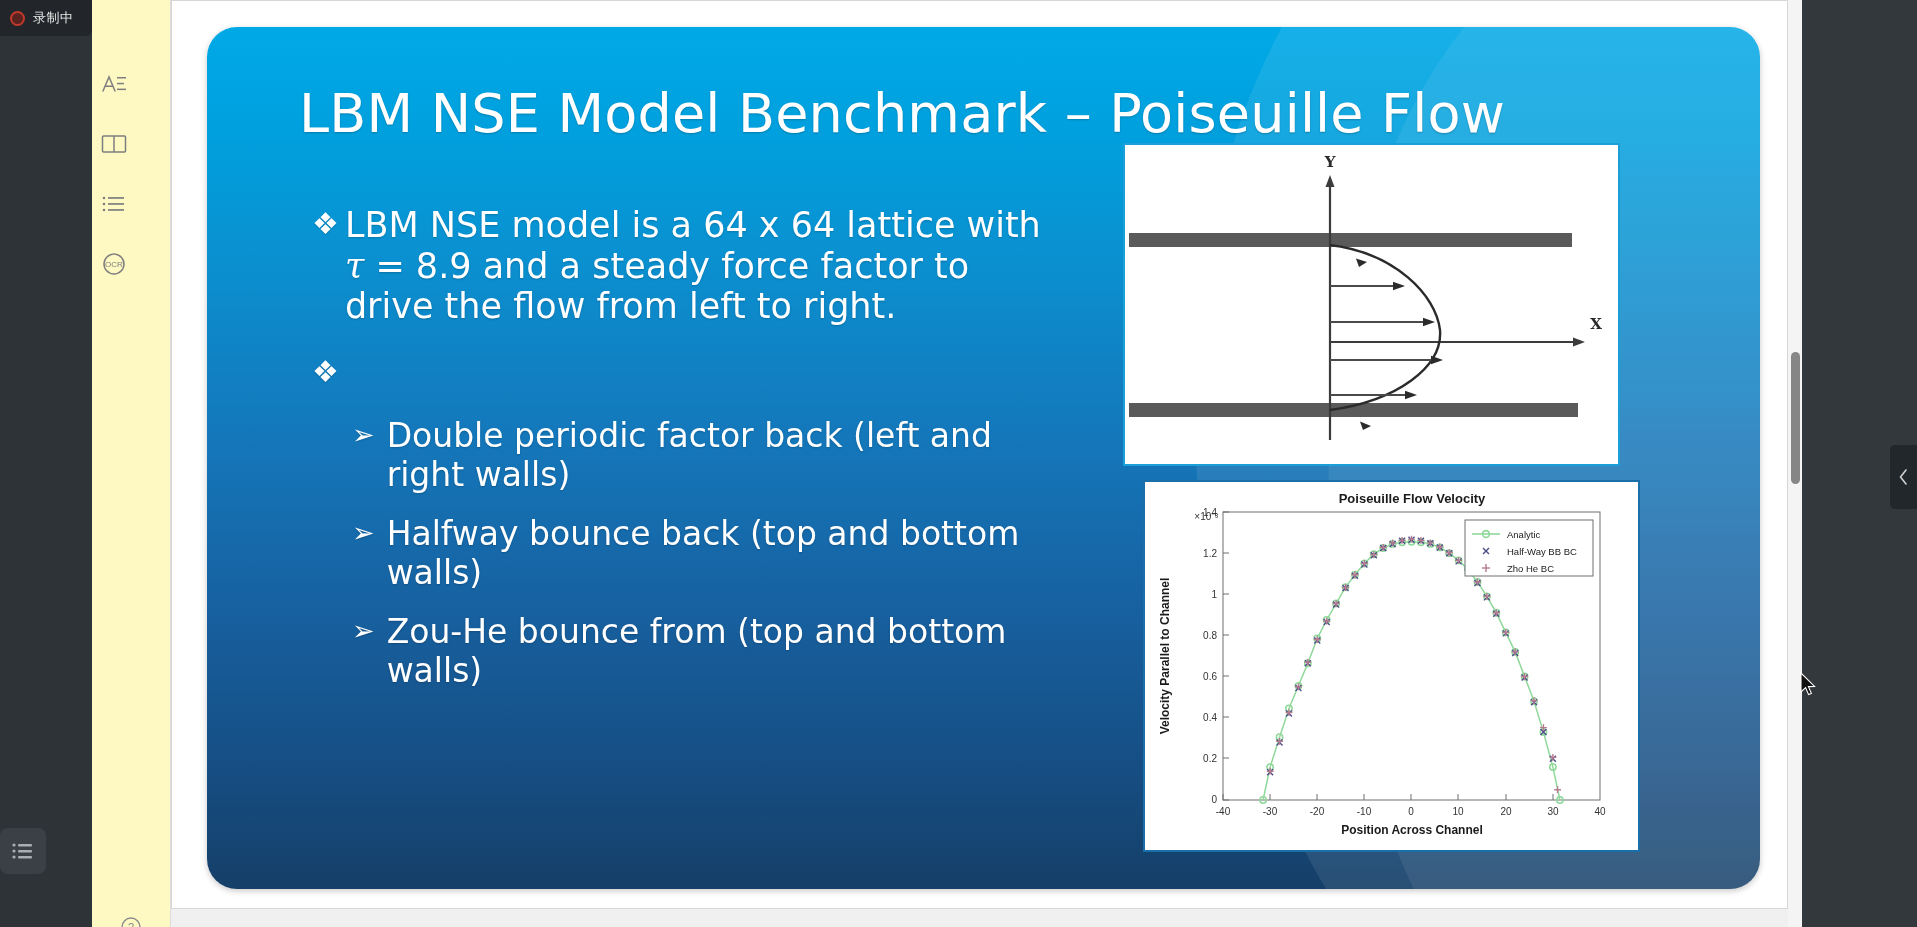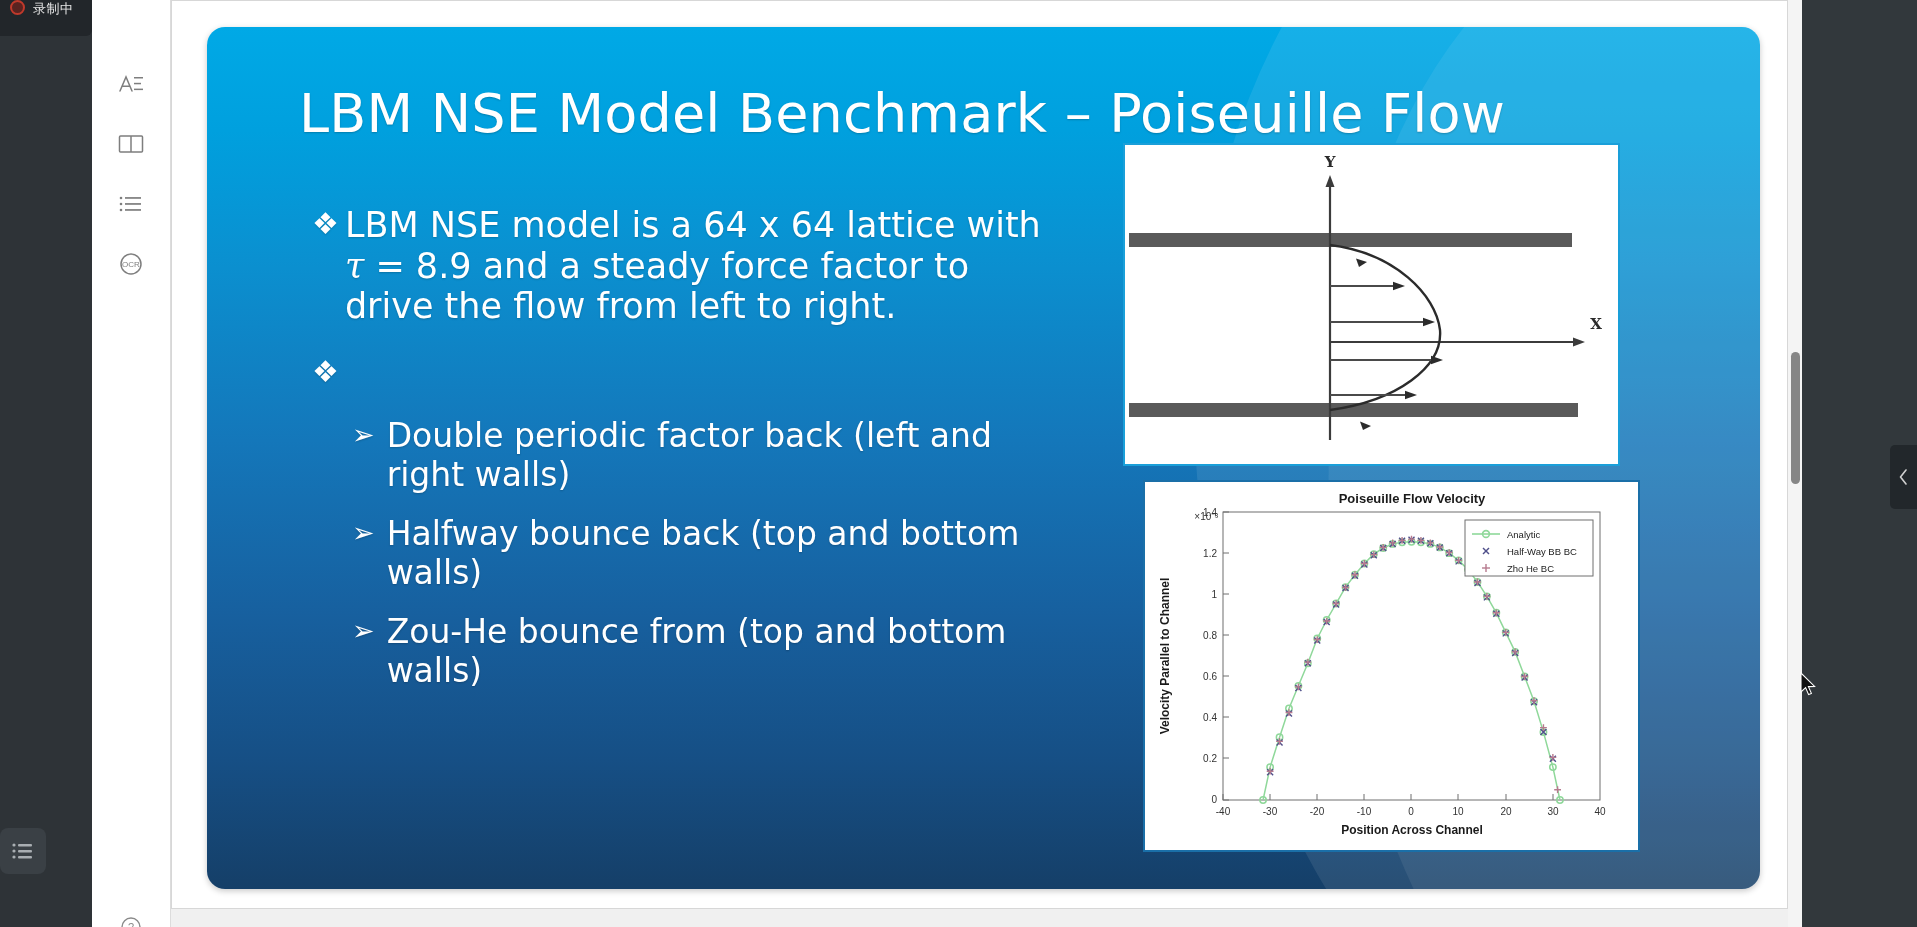--- a/index.html
+++ b/index.html
@@ -12,21 +12,21 @@
   #app { position: relative; width: 1917px; height: 927px; }
 
   
   .left-rail {
     position: absolute; left: 0; top: 0; width: 92px; height: 927px;
     background: #2e3337;
   }
   .rec-pill {
     position: absolute; left: 0; top: 0; width: 92px; height: 36px;
     background: #22262a; border-bottom-right-radius: 6px;
-    display: flex; align-items: flex-start; gap: 8px; padding-left: 10px;
+    display: flex; align-items: center; gap: 8px; padding-left: 10px;
   }
   .rec-dot {
     width: 15px; height: 15px; border-radius: 50%;
     border: 2.5px solid #c0392b; background: #5a2320;
     flex: none;
   }
   .rec-label {
     color: #e6e6e6; font-size: 13px; letter-spacing: .5px;
     font-family: "DejaVu Sans", sans-serif; white-space: nowrap;
   }
@@ -45,22 +45,22 @@
 
   .rail-bottom-icon {
     position: absolute; left: 0px; top: 828px; width: 46px; height: 46px;
     border-radius: 8px; background: #3a4045;
     display: flex; align-items: center; justify-content: center;
   }
 
   
   .tool-sidebar {
     position: absolute; left: 92px; top: 0; width: 79px; height: 927px;
-    background: #ffffff; border-right: 1px solid #dcdcdc;
-    display: flex; flex-direction: column; align-items: center;
+    background: #fef9c3; border-right: 1px solid #dcdcdc;
+    display: flex; flex-direction: column; 
   }
   .tool-btn {
     width: 44px; height: 44px; margin-top: 12px;
     display: flex; align-items: center; justify-content: center;
     border-radius: 6px; color: #7a7a7a;
   }
   .tool-btn:first-child { margin-top: 62px; }
   .tool-btn.spaced { margin-top: 16px; }
   .tool-help {
     position: absolute; left: 17px; top: 905px;
@@ -74,21 +74,21 @@
     background: #f0f0f0; overflow: hidden;
   }
   .page {
     position: absolute; left: 0px; top: 0px; width: 1617px; height: 909px;
     background: #ffffff;
     border: 1px solid #d7d7d7;
   }
   .slide {
     position: absolute; left: 35px; top: 26px;
     width: 1553px; height: 862px;
-    border-radius: 18px;
+    border-radius: 30px;
     background: linear-gradient(180deg,
         #00a9e6 0%, #00a0de 12%, #0b8fcf 28%,
         #1477ba 48%, #17609f 68%, #164f85 85%, #153f68 100%);
     overflow: hidden;
     box-shadow: 0 2px 6px rgba(0,0,0,.22);
   }
   .swoosh-a {
     position: absolute; right: -440px; top: -250px;
     width: 1000px; height: 1400px;
     background: rgba(255,255,255,.085);

